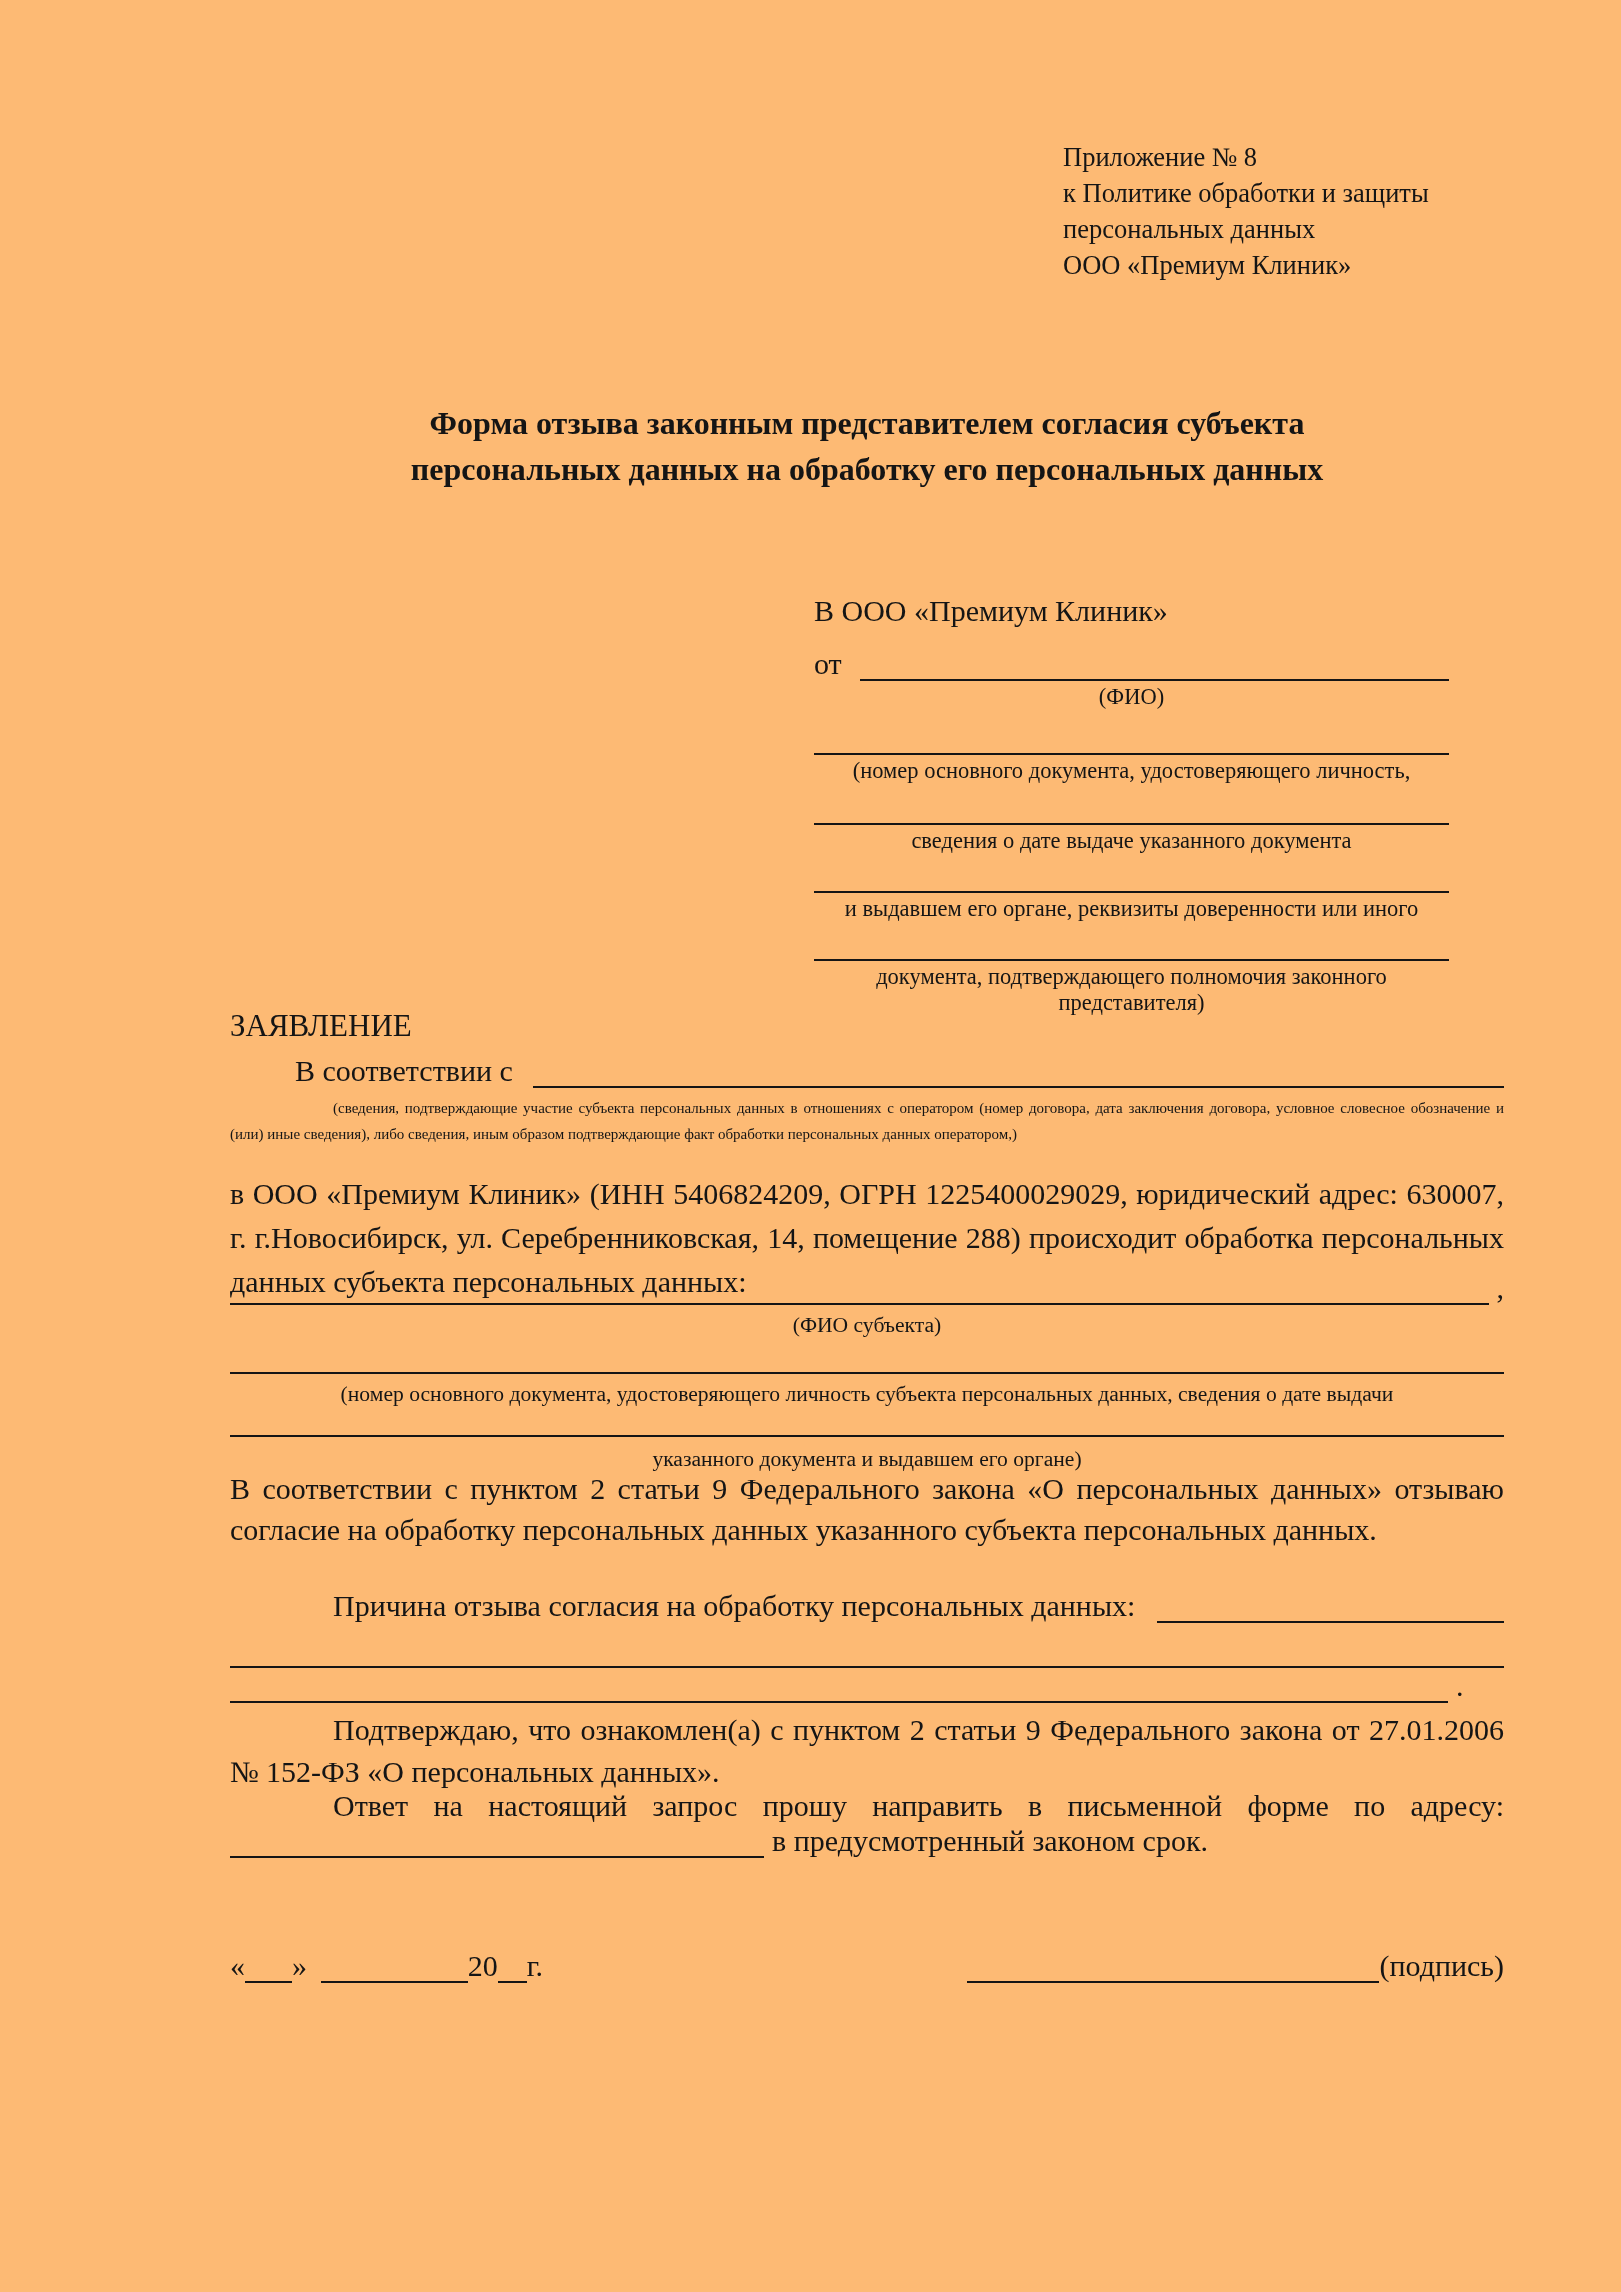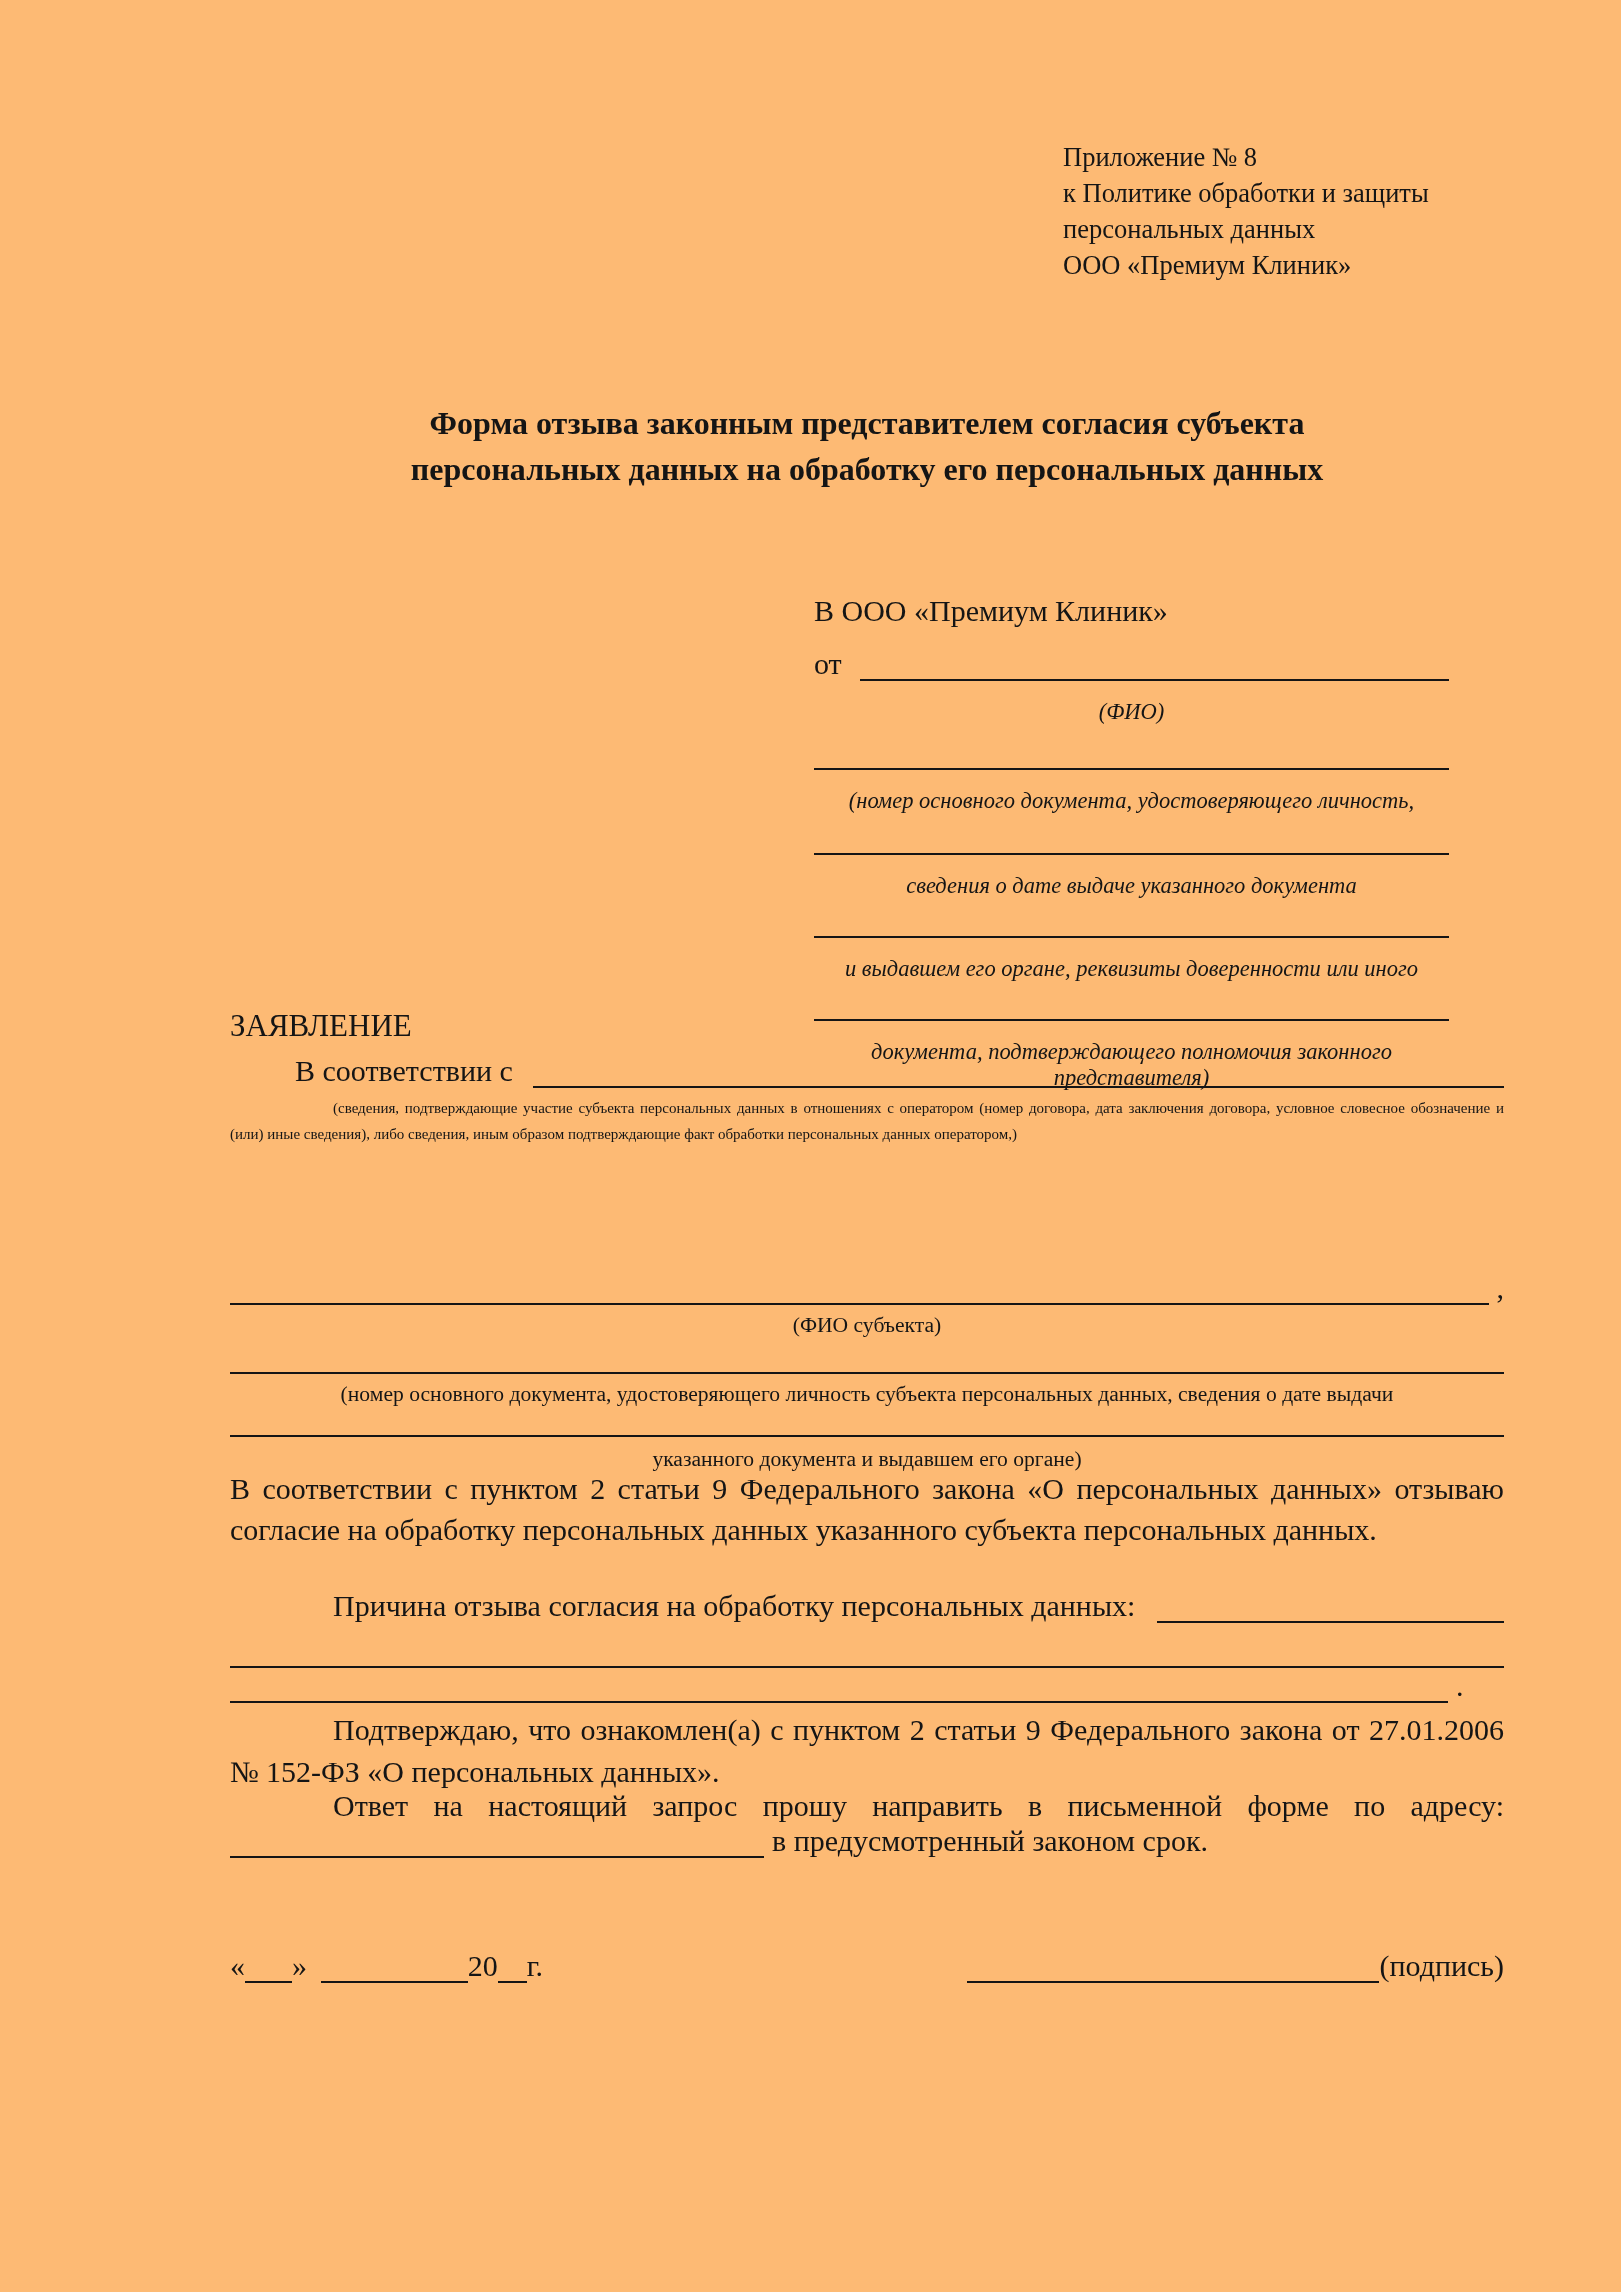--- a/index.html
+++ b/index.html
@@ -19,21 +19,21 @@
   .row { display:flex; align-items:flex-end;gap:8px; }
   .cap { font-size:22.5px; text-align:center; }
   .just { text-align:justify; }
 
   .hdr { left:1063px; top:139px; width:549px; font-size:26.5px; line-height:36px; }
   .title { top:400px; text-align:center; font-weight:bold; font-size:32px; line-height:46px; }
 
   .addr { left:814px; top:594px; width:635px; }
   .addr .from-row { margin-top:13.7px; height:39px; }
   .addr .from-row .bl { flex:1; margin-left:9.8px; }
-  .addr .cap { margin-top:18px;font-style:italic; }
+  .addr .cap { margin-top:3px; }
   .addr .bline { height:45px; border-bottom:2.9px solid #151515; }
 
   .zayav { top:1008px; text-align:left; font-size:31px; }
   .intro { top:1051px; height:37px; }
   .intro .lead { margin-left:65px; }
   .intro .bl { flex:1; margin-left:11.8px; }
   .intro-cap { top:1096px; font-size:15px; line-height:25.5px; text-align:justify; text-indent:103px; }
   .op-para { top:1172px; line-height:44px; }
   .fio-row { top:1273px; height:32px; }
   .fio-row .bl { flex:1; height:32px; }
@@ -94,20 +94,21 @@
   </div>
 
   <div class="abs content zayav">ЗАЯВЛЕНИЕ</div>
 
   <div class="abs content row intro">
     <span class="lead">В соответствии с</span>
     <span class="bl"></span>
   </div>
   <div class="abs content intro-cap">(сведения, подтверждающие участие субъекта персональных данных в отношениях с оператором (номер договора, дата заключения договора, условное словесное обозначение и (или) иные сведения), либо сведения, иным образом подтверждающие факт обработки персональных данных оператором,)</div>
 
+  <div class="abs content just op-para">в ООО «Премиум Клиник» (ИНН 5406824209, ОГРН 1225400029029, юридический адрес: 630007, г. г.Новосибирск, ул. Серебренниковская, 14, помещение 288) происходит обработка персональных данных субъекта персональных данных:</div>
 
   <div class="abs content row fio-row">
     <span class="bl"></span>
     <span>,</span>
   </div>
   <div class="abs content cap fio-cap" style="font-size:21.6px;">(ФИО субъекта)</div>
 
   <div class="abs content spacer-line" style="top:1335px; height:39px;"></div>
   <div class="abs content cap" style="top:1382px; font-size:21.6px;">(номер основного документа, удостоверяющего личность субъекта персональных данных, сведения о дате выдачи</div>
 

